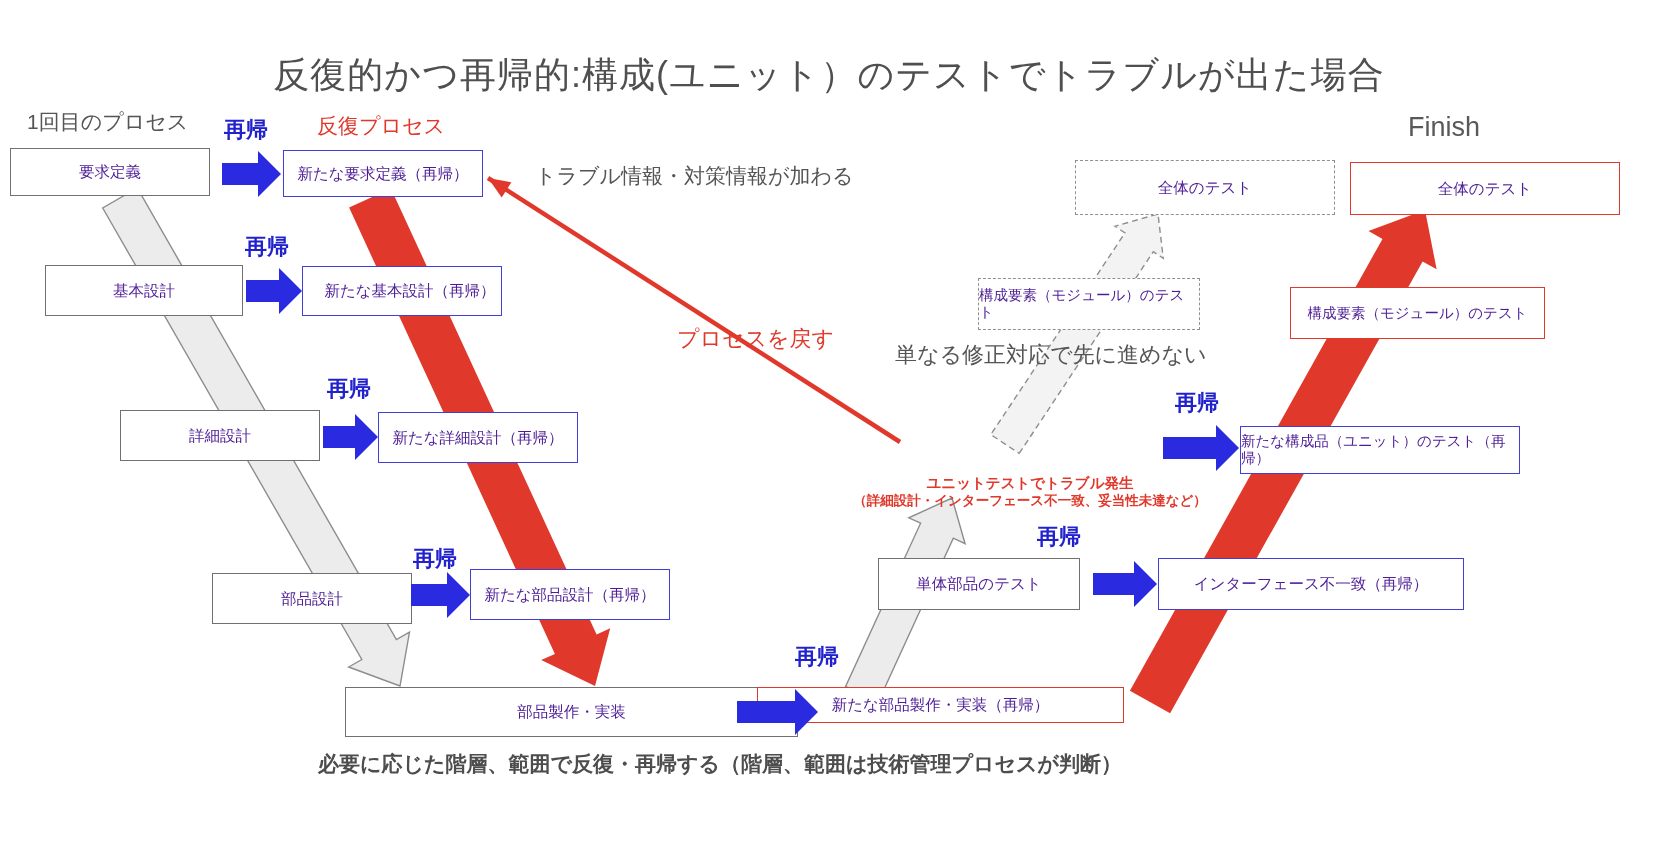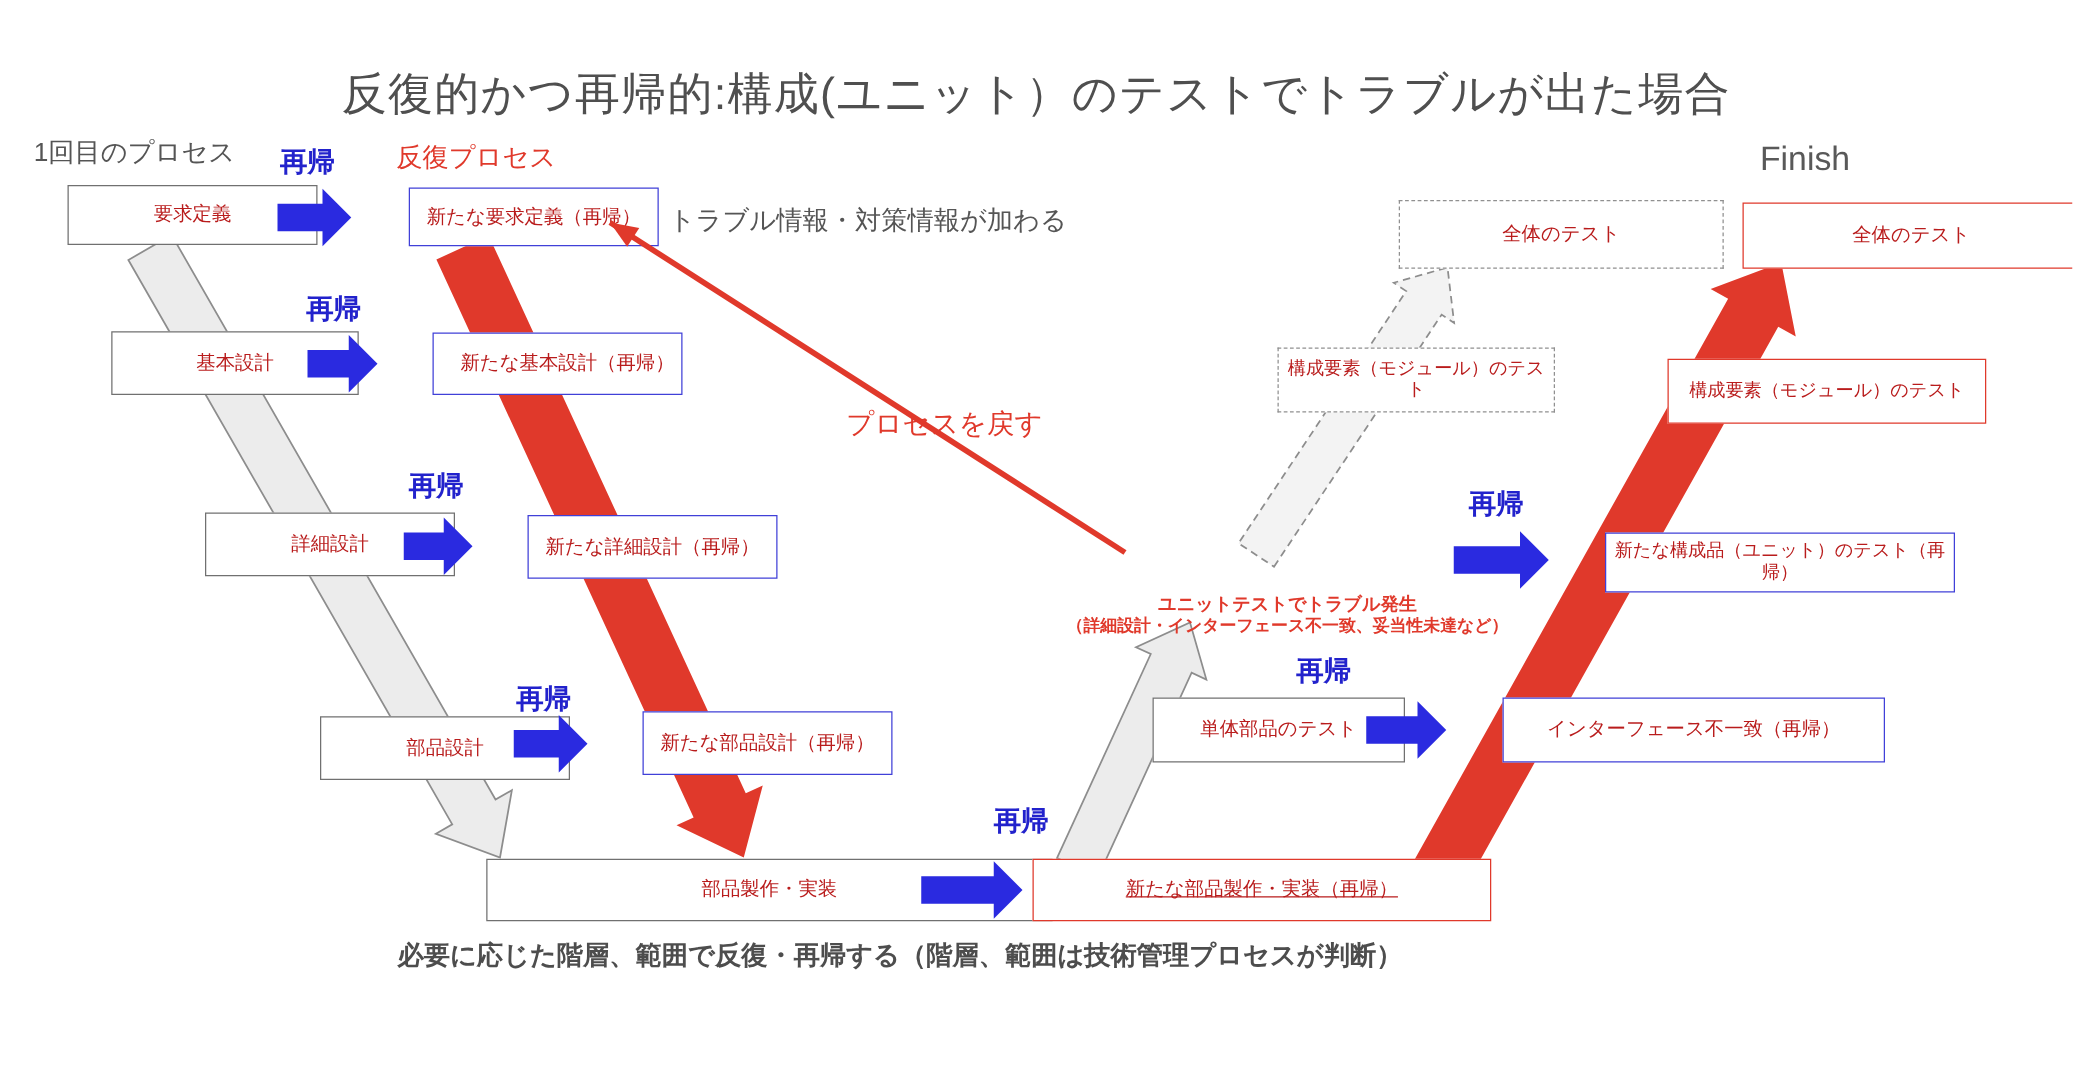--- a/index.html
+++ b/index.html
@@ -7,23 +7,22 @@
     position:relative;width:1658px;height:868px;overflow:hidden;
     font-family:"Liberation Sans","DejaVu Sans",sans-serif;
     background:#ffffff;
   }
   svg.layer{position:absolute;left:0;top:0;width:1658px;height:868px;}
   #bands{z-index:1;}
   #arrows{z-index:3;}
   .box{
     position:absolute;z-index:2;background:#ffffff;
     display:flex;align-items:center;justify-content:center;
-    font-size:15.5px;color:#b91c1c;text-align:center;line-height:1.15;
+    font-size:15.5px;color:#4c1d95;text-align:left;line-height:1.15;
     box-sizing:border-box;
-    margin-left:44px;
   }
   .box.gray{border:1.6px solid #707070;}
   .box.blue{border:1.6px solid #4040d8;}
   .box.red{border:1.6px solid #e0392b;}
   .box.dashed{border:1.6px dashed #909090;}
   .box.small{font-size:14.5px;}
   .lbl{position:absolute;z-index:4;white-space:nowrap;}
   .t-title{
     position:absolute;z-index:4;left:0;top:22px;width:100%;
     text-align:center;font-size:36px;color:#4f4f4f;letter-spacing:1px;margin-top:29px;
@@ -86,21 +85,21 @@
     </div>
   <div class="box blue" style="left:302px;top:266px;width:200px;height:50px;padding-left:16px;">
       <span>新たな基本設計（再帰）</span>
     </div>
   <div class="box blue" style="left:378px;top:412px;width:200px;height:51px;">
       <span>新たな詳細設計（再帰）</span>
     </div>
   <div class="box blue" style="left:470px;top:569px;width:200px;height:51px;">
       <span>新たな部品設計（再帰）</span>
     </div>
-  <div class="box red" style="left:782px;top:687px;width:367px;height:50px;text-decoration:underline;">
+  <div class="box red" style="left:757px;top:687px;width:367px;height:36px;">
       <span>新たな部品製作・実装（再帰）</span>
     </div>
 
   <div class="box gray" style="left:878px;top:558px;width:202px;height:52px;">
       <span>単体部品のテスト</span>
     </div>
   <div class="box blue small" style="left:1240px;top:426px;width:280px;height:48px;">
       <span>新たな構成品（ユニット）のテスト（再帰）</span>
     </div>
   <div class="box blue" style="left:1158px;top:558px;width:306px;height:52px;">
@@ -121,17 +120,18 @@
 
   <div class="lbl t-saiki" style="left:245px;top:232px;">再帰</div>
   <div class="lbl t-saiki" style="left:327px;top:374px;">再帰</div>
   <div class="lbl t-saiki" style="left:413px;top:544px;">再帰</div>
   <div class="lbl t-saiki" style="left:795px;top:642px;">再帰</div>
   <div class="lbl t-saiki" style="left:1175px;top:388px;">再帰</div>
   <div class="lbl t-saiki" style="left:1037px;top:522px;">再帰</div>
 
   <div class="lbl t-gray" style="left:535px;top:162px;">トラブル情報・対策情報が加わる</div>
   <div class="lbl t-red" style="left:677px;top:324px;font-size:22px;">プロセスを戻す</div>
+  <div class="lbl t-gray" style="left:895px;top:340px;font-size:22px;">単なる修正対応で先に進めない</div>
   <div class="lbl t-trouble" style="left:1030px;top:474px;font-size:14.5px;">ユニットテストでトラブル発生</div>
   <div class="lbl t-trouble" style="left:1030px;top:492px;font-size:13.5px;">（詳細設計・インターフェース不一致、妥当性未達など）</div>
   <div class="lbl t-note" style="left:318px;top:750px;">必要に応じた階層、範囲で反復・再帰する（階層、範囲は技術管理プロセスが判断）</div>
 
 </div>
 
 </body></html>

